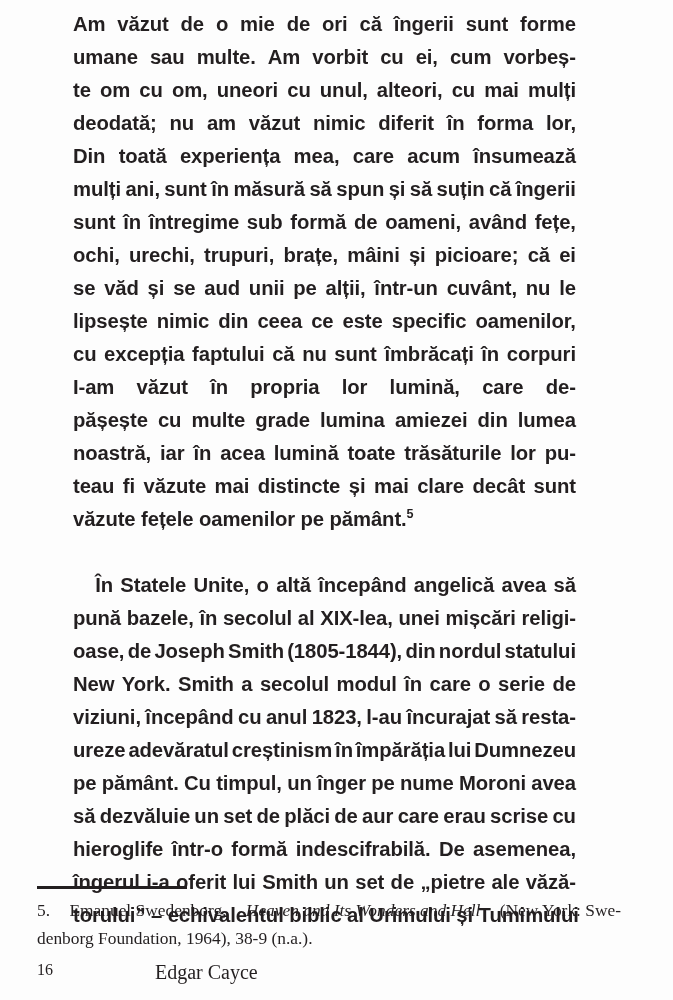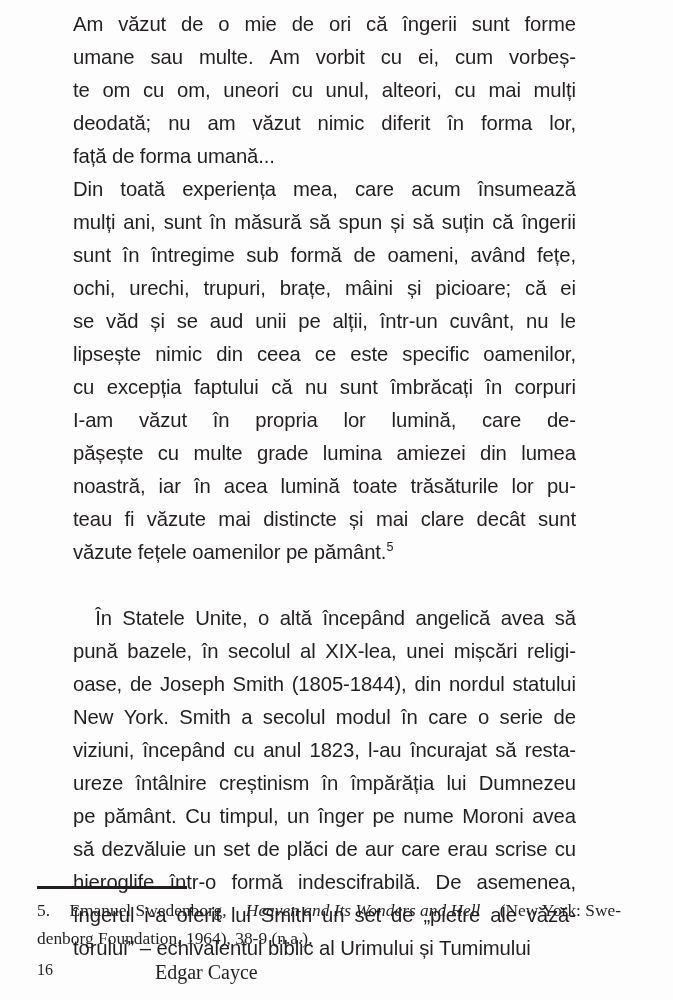--- a/index.html
+++ b/index.html
@@ -35,20 +35,21 @@
   
   .line {
     display: block;
     width: 100%;
     height: 33px;
     line-height: 33px;
     font-size: 20.3px;
     letter-spacing: -0.1px;
     white-space: nowrap;
     position: relative;
+    font-weight: bold;
   }
 
   
   .line.just {
     display: flex;
     justify-content: space-between;
     white-space: normal;
   }
   .line.just > span { display: inline-block; white-space: pre; }
 
@@ -161,21 +162,20 @@
           <span>deodată;</span>
           <span>nu</span>
           <span>am</span>
           <span>văzut</span>
           <span>nimic</span>
           <span>diferit</span>
           <span>în</span>
           <span>forma</span>
           <span>lor,</span>
         </div>
-        <div class="line last">față de forma umană...</div>
         <div class="line just">
           <span>Din</span>
           <span>toată</span>
           <span>experiența</span>
           <span>mea,</span>
           <span>care</span>
           <span>acum</span>
           <span>însumează</span>
         </div>
         <div class="line just">
@@ -347,21 +347,21 @@
           <span>cu</span>
           <span>anul</span>
           <span>1823,</span>
           <span>l-au</span>
           <span>încurajat</span>
           <span>să</span>
           <span>resta-</span>
         </div>
         <div class="line just">
           <span>ureze</span>
-          <span>întâlnire</span>
+          <span>adevăratul</span>
           <span>creștinism</span>
           <span>în</span>
           <span>împărăția</span>
           <span>lui</span>
           <span>Dumnezeu</span>
         </div>
         <div class="line just">
           <span>pe</span>
           <span>pământ.</span>
           <span>Cu</span>

